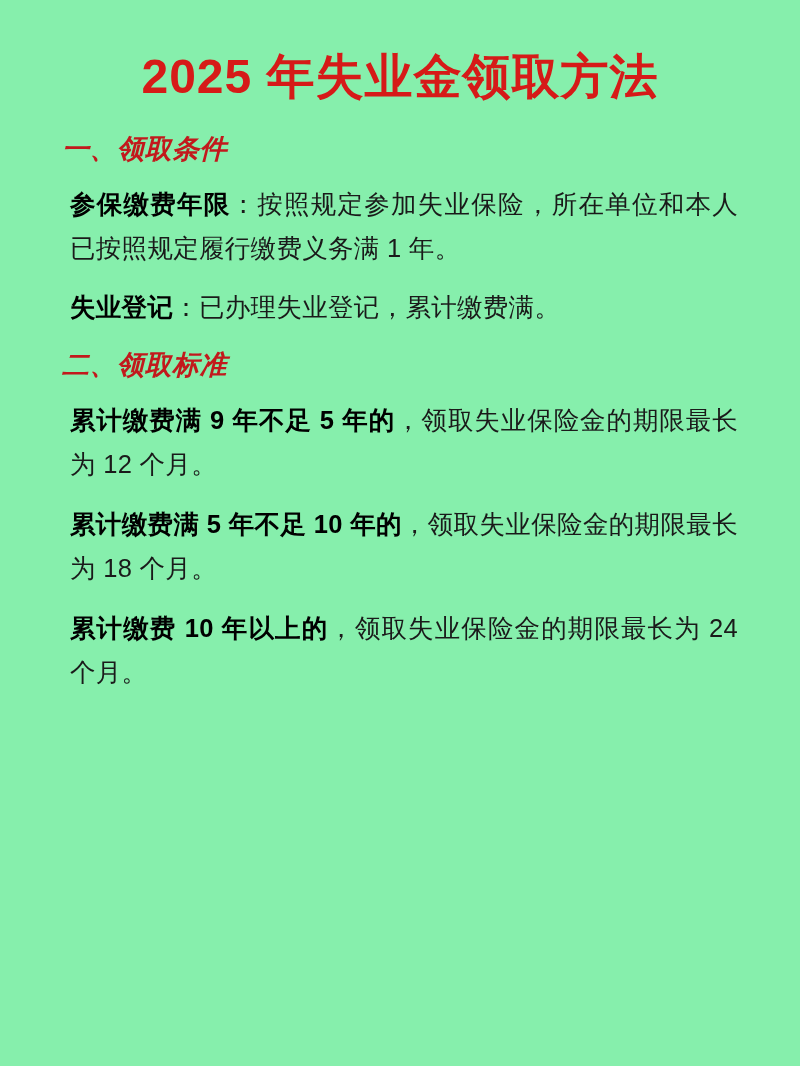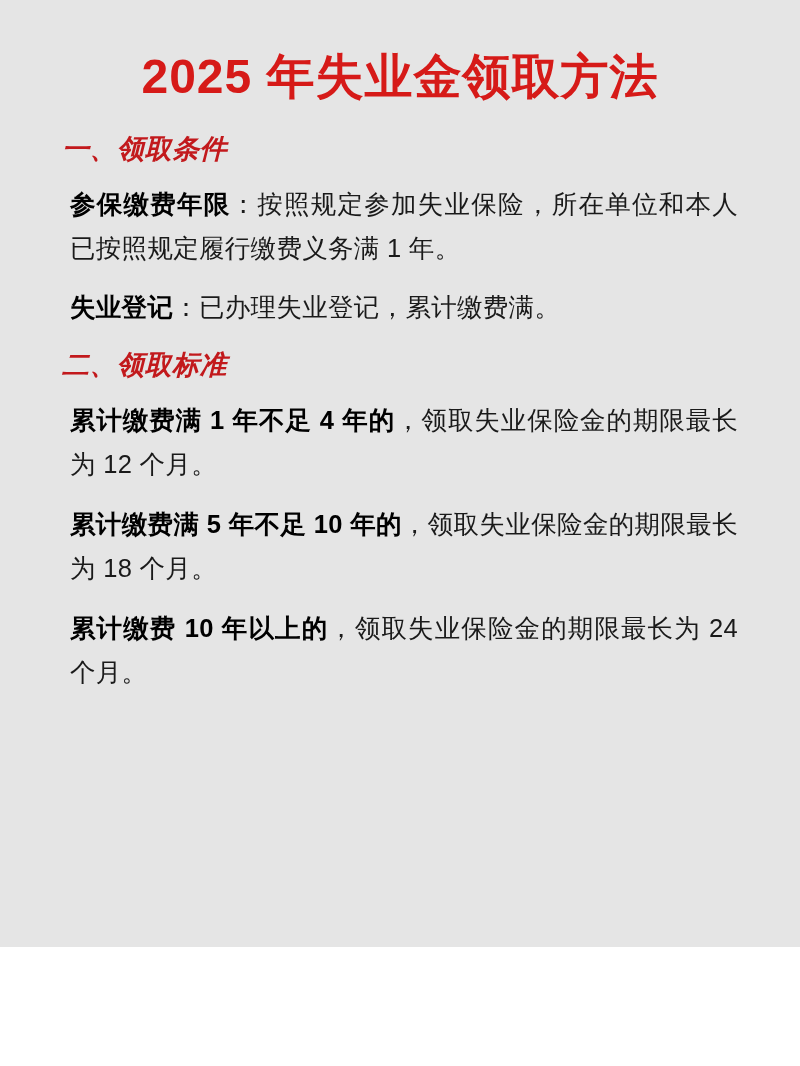--- a/index.html
+++ b/index.html
@@ -9,23 +9,23 @@
   body {
     width: 800px;
     height: 1066px;
     background: #ffffff;
     font-family: "Liberation Sans", "DejaVu Sans", sans-serif;
     overflow: hidden;
   }
   .page {
     box-sizing: border-box;
     width: 800px;
-    height: 947px;
+    height: 1066px;
     padding: 40px 62px 0 62px;
-    background: #e5e5e5;
+    background: #86efac;
     position: relative;
   }
   .doc-title {
     text-align: center;
     color: #d61a18;
     font-size: 48px;
     font-weight: bold;
     letter-spacing: 1px;
     line-height: 1.2;
     margin: 8px 0 26px 0;
@@ -67,21 +67,21 @@
   </p>
 
 
   <p class="para">
     <span class="lead">失业登记</span><span>：已办理失业登记，累计缴费满。</span>
   </p>
 
   <h2 class="section-heading">二、领取标准</h2>
 
   <p class="para">
-    <span class="lead">累计缴费满 1 年不足 4 年的</span><span>，领取失业保险金的期限最长为 12 个月。</span>
+    <span class="lead">累计缴费满 9 年不足 5 年的</span><span>，领取失业保险金的期限最长为 12 个月。</span>
   </p>
 
   <p class="para">
     <span class="lead">累计缴费满 5 年不足 10 年的</span><span>，领取失业保险金的期限最长为 18 个月。</span>
   </p>
 
   <p class="para">
     <span class="lead">累计缴费 10 年以上的</span><span>，领取失业保险金的期限最长为 24 个月。</span>
   </p>
 

